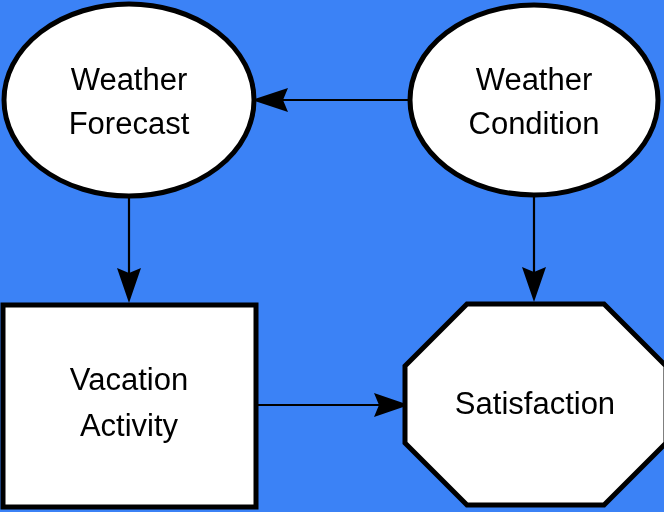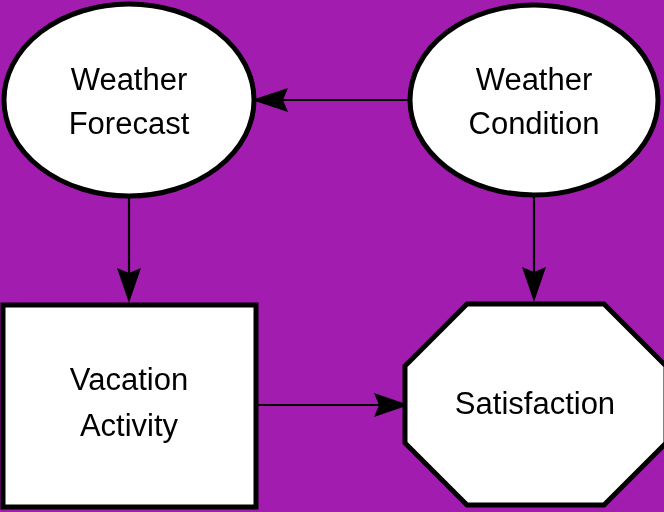--- a/index.html
+++ b/index.html
@@ -10,21 +10,21 @@
   body {
     width: 664px;
     height: 512px;
     overflow: hidden;
     font-family: "Liberation Sans", sans-serif;
   }
   #diagram-root {
     position: relative;
     width: 664px;
     height: 512px;
-    background: #a21caf;
+    background: #3b82f6;
   }
   #diagram-svg {
     position: absolute;
     top: 0;
     left: 0;
     width: 664px;
     height: 512px;
     display: block;
   }
   .node-label {

